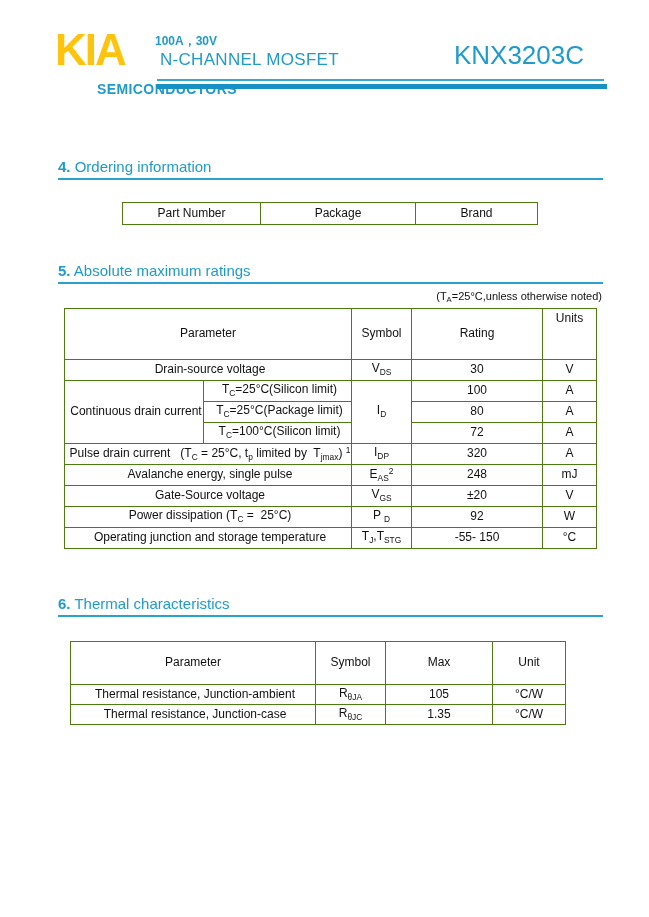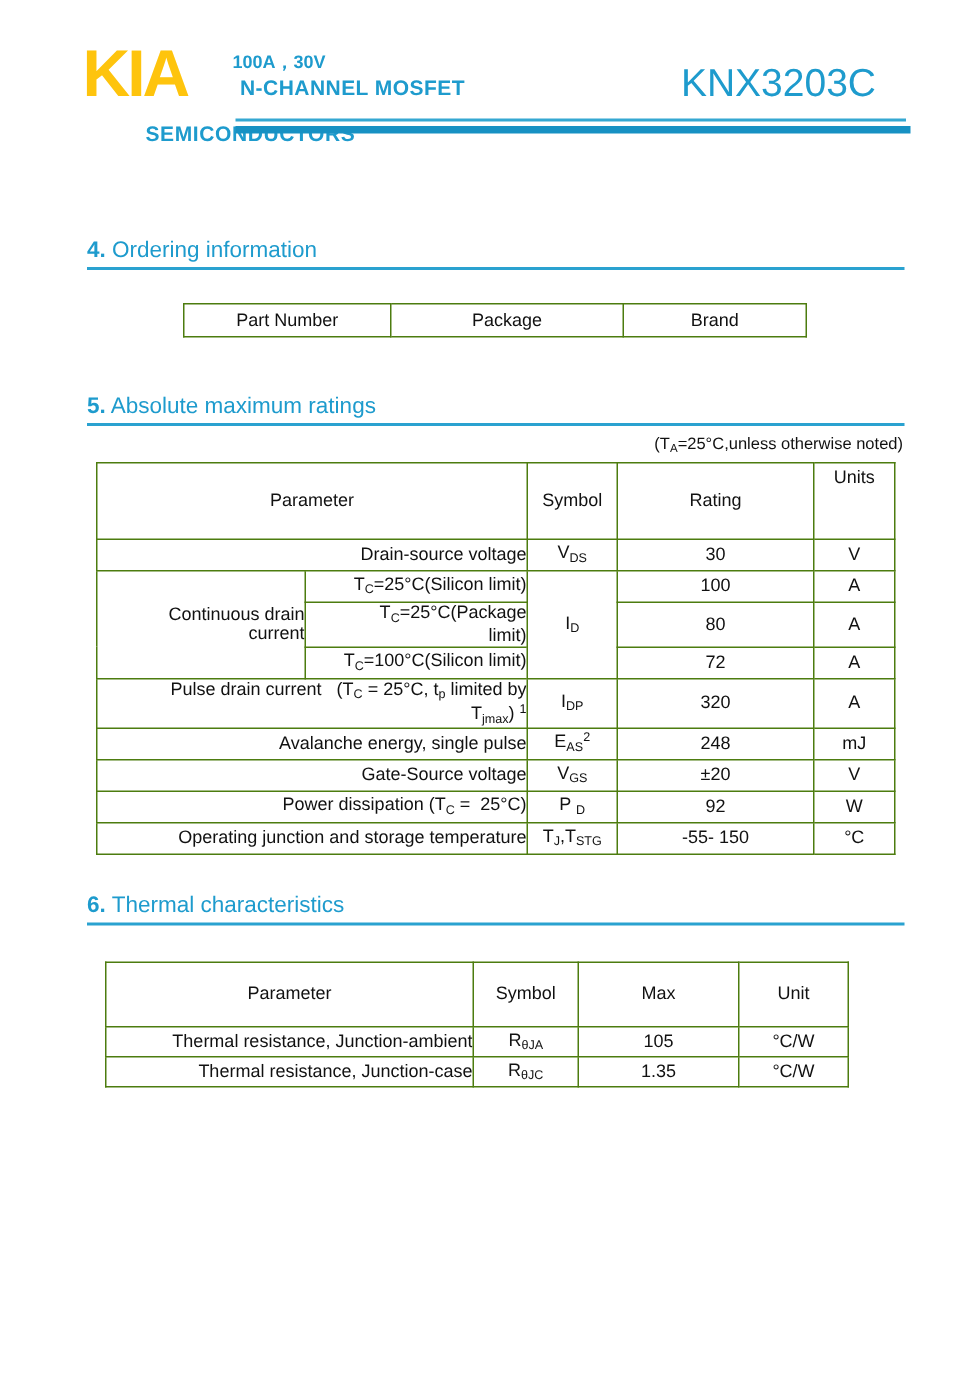--- a/index.html
+++ b/index.html
@@ -7,39 +7,39 @@
     position:relative; width:649px; height:828px; background:#ffffff;
     font-family:"Liberation Sans", sans-serif; color:#111; overflow:hidden;
     margin:0 auto;
   }
   
   .hdr-logo { position:absolute; left:55px; top:25px; font-size:44px; font-weight:bold;
               color:#fec40d; letter-spacing:-2px; }
   .hdr-logo-sub { position:absolute; left:57px; top:81px; font-size:14px; font-weight:bold;
               color:#1e9bcd; letter-spacing:0.4px;padding-left:40px; }
   .hdr-rating { position:absolute; left:155px; top:33px; font-size:12px; font-weight:bold; color:#1e9bcd;text-align:center; }
-  .hdr-type   { position:absolute; left:160px; top:50px; font-size:14px; font-weight:bold;
+  .hdr-type   { position:absolute; left:160px; top:50px; font-size:17px; font-weight:normal;
               color:#1e9bcd; letter-spacing:0.3px; }
   .hdr-part   { position:absolute; top:40px; right:65px; font-size:26px; color:#1e9bcd; }
   .rule-thin  { position:absolute; left:157px; top:79px; width:447px; height:2px; background:#35a8d2; }
   .rule-thick { position:absolute; left:157px; top:84px; width:450px; height:5px; background:#1791c3; }
 
   
   .sec { position:absolute; left:58px; width:545px; font-size:15px; color:#1e9bcd;
          padding-bottom:3px; border-bottom:2px solid #2aa2d0; }
   .sec .num { font-weight:bold; }
   #sec4 { top:158px; }  #sec5 { top:262px; }  #sec6 { top:595px; }
 
   .note { position:absolute; top:290px; right:47px; font-size:11px; color:#111; }
 
   
   table { border-collapse:collapse; table-layout:fixed; }
   td, th { border:1px solid #4d7c0f; font-weight:normal; font-size:12px; text-align:center;
            vertical-align:middle; padding:0; line-height:1.15; white-space:pre-wrap; overflow:hidden; }
-  .left { text-align:right; padding-left:24px; }
+  .left { text-align:center; padding-left:4px; }
 
   #ordering-table { position:absolute; left:122px; top:202px; width:415px; }
   #ordering-table th, #ordering-table td { height:21px; }
 
   #ratings-table { position:absolute; left:64px; top:308px; width:533px; }
   #ratings-table th { height:47px; }
   #ratings-table td { height:20px; }
   .units-th { vertical-align:top; padding-top:3px; }
 
   #thermal-table { position:absolute; left:70px; top:641px; width:495px; }

